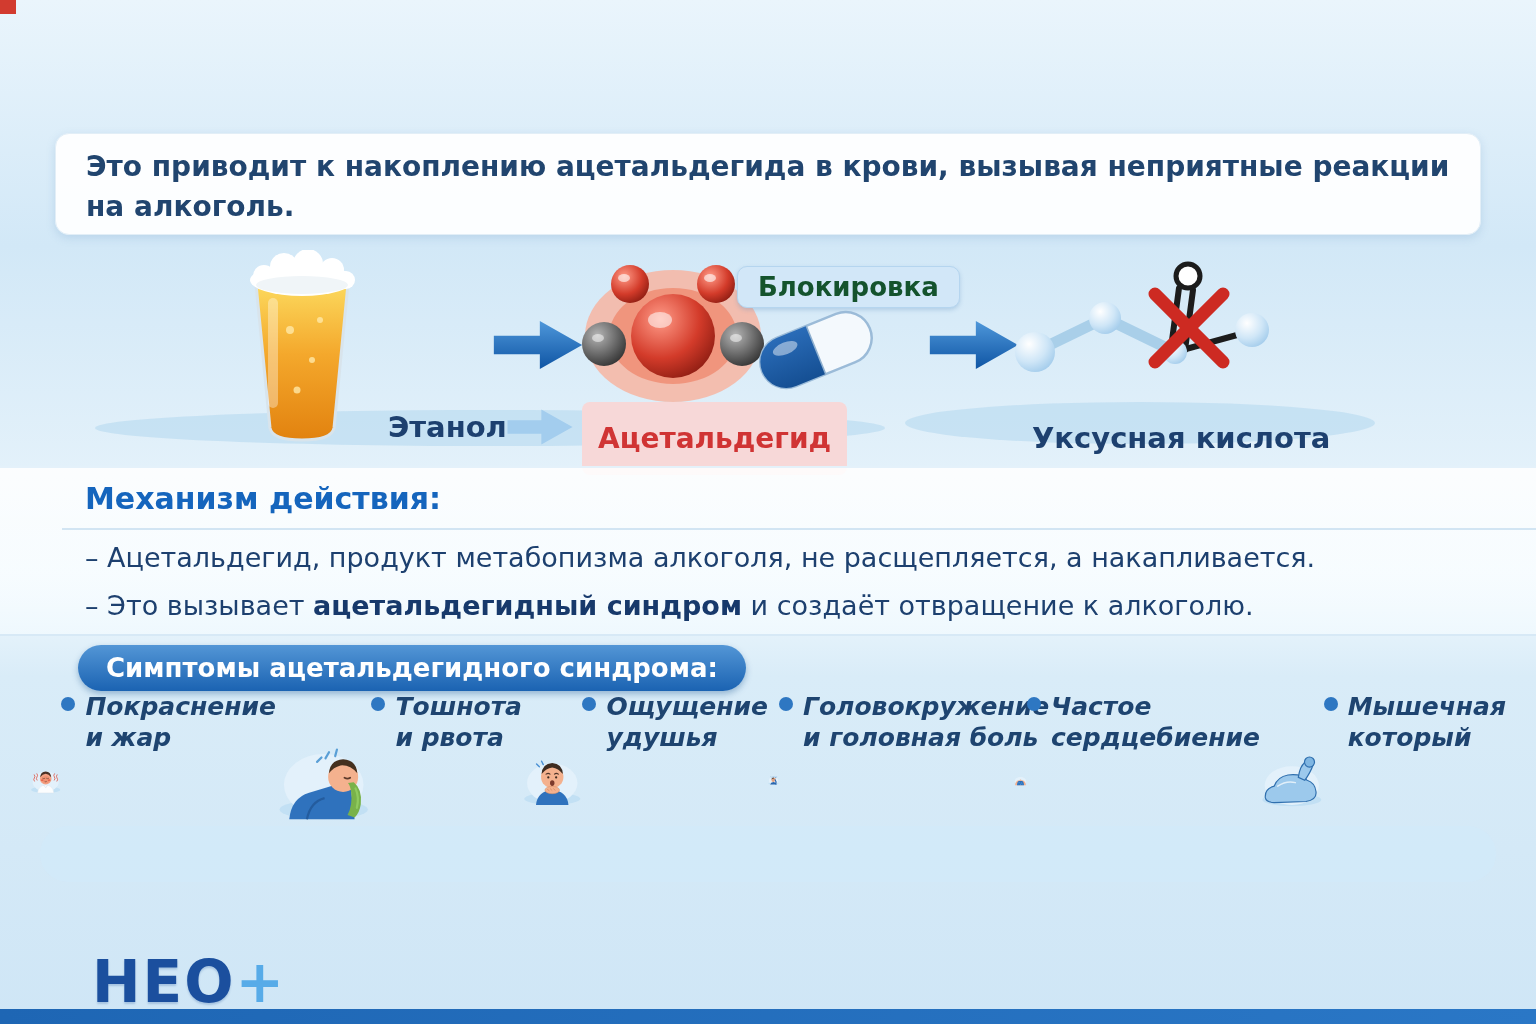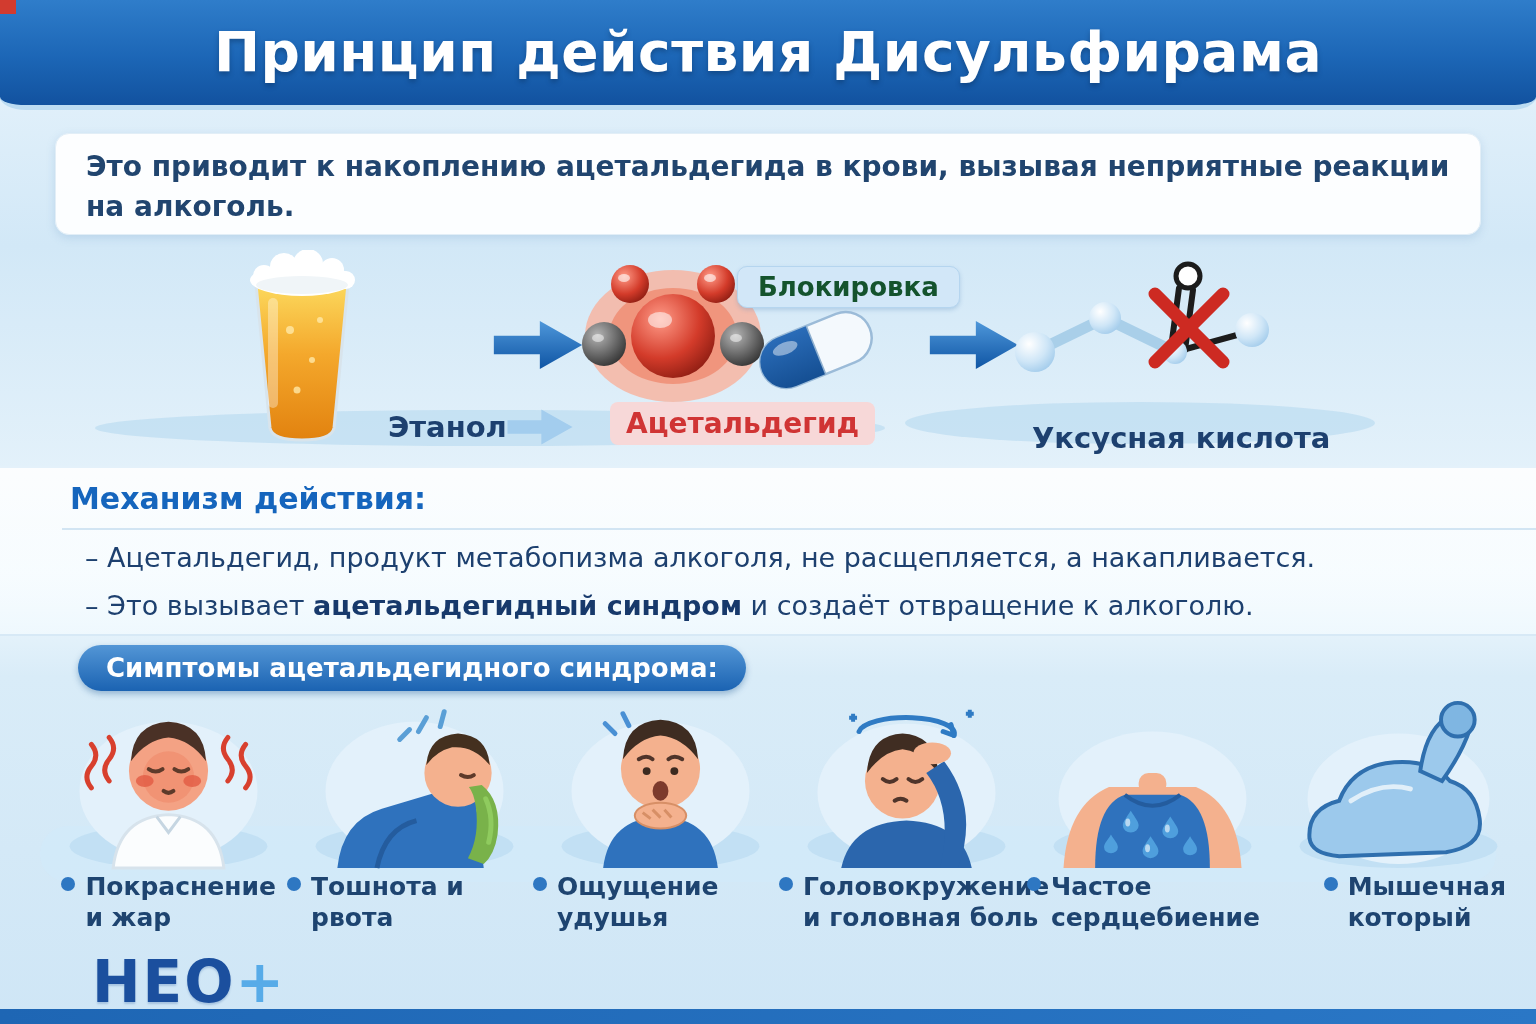--- a/index.html
+++ b/index.html
@@ -23,42 +23,42 @@
     box-shadow:0 3px 8px rgba(110,155,200,.25); padding:13px 30px; }
   .intro p { font-size:28px; font-weight:bold; color:#21456f; line-height:40px; }
   .intro .term { color:#1565bd; }
 
   
   .puddle { position:absolute; background:#c2dff2; border-radius:50%; opacity:.85; }
   .flow-label { position:absolute; font-size:29px; font-weight:bold; color:#1d406f; }
   .badge-block { position:absolute; left:737px; top:266px; background:#d2e7f8; border:1px solid #b5d5ef;
     border-radius:10px; padding:5px 20px; font-size:26px; font-weight:bold; color:#14532d;
     box-shadow:0 2px 4px rgba(90,140,190,.3); }
-  .badge-red { position:absolute; left:610px; top:402px; background:#f7d8d8; border-radius:8px;
-    padding:5px 16px; font-size:28px; font-weight:bold; color:#d03434; }
+  .badge-red { position:absolute; left:582px; top:402px; background:#f7d8d8; border-radius:8px;
+    padding:20px 16px; font-size:28px; font-weight:bold; color:#d03434; }
   .capsule-wrap { position:absolute; left:756px; top:322px; width:120px; height:56px; transform:rotate(-22deg); }
 
   
   .mechanism { position:absolute; left:0; top:466px; width:1536px; height:170px;
     background:linear-gradient(180deg,rgba(255,255,255,.88),rgba(243,251,255,.72));
     border-top:2px solid #e4f1fa; border-bottom:2px solid #d7e9f6; }
-  .mechanism h2 { position:absolute; left:70px; top:13px; font-size:30px; font-weight:bold; color:#1565bd; }
+  .mechanism h2 { position:absolute; left:85px; top:13px; font-size:30px; font-weight:bold; color:#1565bd; }
   .mech-divider { position:absolute; left:62px; right:0; top:60px; height:2px; background:#d2e5f3; }
   .mech-bullet { position:absolute; left:85px; font-size:27px; color:#1d406f; }
   .mech-bullet b { font-weight:bold; color:#17396b; }
   .mb1 { top:74px; } .mb2 { top:122px; }
 
   
   .symptoms-pill { position:absolute; left:78px; top:645px; height:46px; line-height:46px;
     padding:0 28px; border-radius:24px; background:linear-gradient(180deg,#5396d6,#1b63b2);
     color:#ffffff; font-size:26px; font-weight:bold; box-shadow:0 3px 6px rgba(20,80,140,.35); }
   .wave-band { position:absolute; left:40px; top:826px; width:1456px; height:56px;
     background:#d2eafa; border-radius:28px; opacity:.75; }
   .symptoms-row { position:absolute; left:30px; top:690px; width:1476px; display:flex; }
-  .symptom-col { width:246px; display:flex; flex-direction:column; align-items:flex-end; }
+  .symptom-col { width:246px; display:flex; flex-direction:row; align-items:flex-start;font-style:italic; }
   .symptom-col svg { display:block; }
   .caption { display:flex; gap:10px; margin-top:2px; max-width:235px; }
   .caption .dot { width:14px; height:14px; border-radius:50%; background:#2e77c2; flex:0 0 auto; margin-top:5px; }
   .caption .txt { font-size:25px; font-weight:bold; color:#1e4470; line-height:1.22; white-space:pre-line; }
 
   
   .logo { position:absolute; left:92px; top:948px; font-size:58px; font-weight:bold; letter-spacing:2px; }
   .logo .neo { color:#1b4f9e; text-shadow:0 2px 2px rgba(40,90,160,.25); }
   .logo .plus { color:#57abe8; }
   .bottom-bar { position:absolute; left:0; bottom:0; width:1536px; height:15px;
@@ -95,23 +95,20 @@
           <stop offset="0.5" stop-color="#cfe6f7"></stop>
           <stop offset="1" stop-color="#8fc0e6"></stop>
       </radialGradient>
       <linearGradient id="gCap" x1="0" y1="0" x2="0" y2="1">
         <stop offset="0" stop-color="#2a6cb8"></stop>
           <stop offset="1" stop-color="#154f93"></stop>
       </linearGradient>
     </defs>
   </svg>
 
-  <header class="header">
-    <h1>Принцип действия Дисульфирама</h1>
-  </header>
   <div class="corner-mark"></div>
 
   <section class="intro">
     <p>Это приводит к накоплению ацетальдегида в крови, вызывая неприятные реакции на алкоголь.</p>
   </section>
 
   <section>
     <div class="puddle" style="left:95px; top:410px; width:790px; height:36px;"></div>
     <div class="puddle" style="left:905px; top:402px; width:470px; height:42px;"></div>
 

